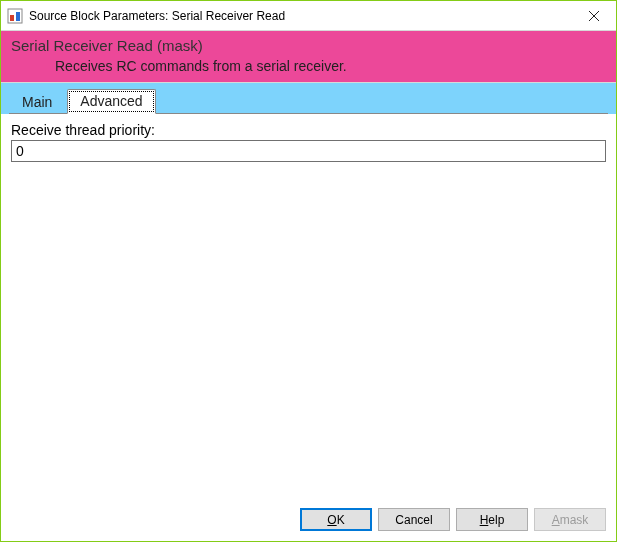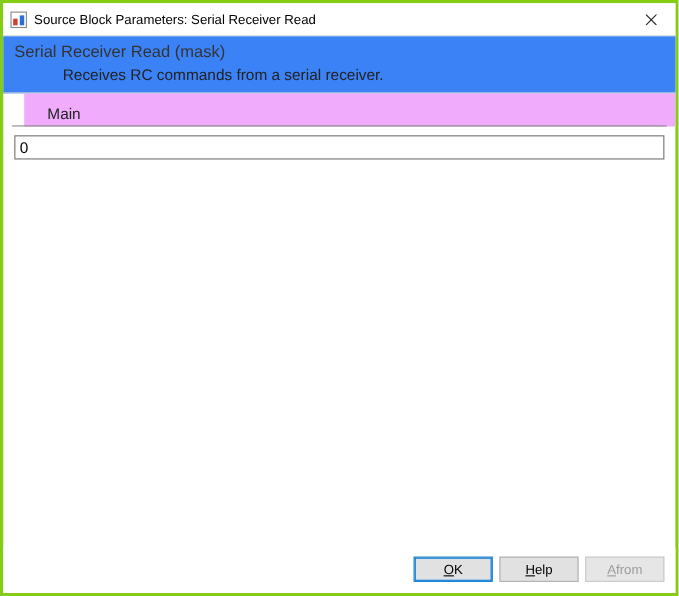--- a/index.html
+++ b/index.html
@@ -6,21 +6,21 @@
   html, body {
     margin: 0; padding: 0;
     width: 617px; height: 542px;
     font-family: "Segoe UI", Tahoma, sans-serif;
     font-size: 12px;
     background: #fff;
     overflow: hidden;
   }
   .window {
     width: 617px; height: 542px;
-    border: 3px solid #84cc16;
+    border: 1px solid #84cc16;
     display: flex; flex-direction: column;
     background: #fff;
   }
   .titlebar {
     height: 30px;
     background: #fff;
     display: flex; align-items: center;
     border-bottom: 1px solid #d8d8d8;
     padding-left: 6px;
   }
@@ -36,41 +36,40 @@
     white-space: nowrap; overflow: hidden; text-overflow: ellipsis;
   }
   .titlebar .closebtn {
     width: 45px; height: 29px;
     display: flex; align-items: center; justify-content: center;
     cursor: default;
   }
   .closebtn svg { stroke: #222; stroke-width: 1; }
 
   .maskheader {
-    background: #3b82f6;
+    background: #ec4899;
     border-bottom: 1px solid #d8d8d8;
     padding: 6px 10px 8px 10px;
   }
   .maskheader .masktitle {
     font-size: 15px;
     color: #333;
     margin-bottom: 4px;
   }
   .maskheader .maskdesc {
     font-size: 14px;
     color: #222;
     margin-left: 44px;
   }
 
   .tabrow {
     display: flex;
     align-items: flex-end;
     padding: 6px 8px 0 8px;
-    background: #f0abfc;
-    margin-left: 19px;
+    background: #7dd3fc;
   }
   .tab {
     padding: 3px 12px 4px 12px;
     font-size: 14px;
     color: #222;
     border: 1px solid transparent;
     border-bottom: none;
     margin-right: 2px;
     position: relative;
     cursor: default;
@@ -164,35 +163,38 @@
     </div>
   </div>
 
   <div class="maskheader">
     <div class="masktitle">Serial Receiver Read (mask)</div>
     <div class="maskdesc">Receives RC commands from a serial receiver.</div>
   </div>
 
   <div class="tabrow">
     <div class="tab">Main</div>
+    <div class="tab active">Advanced</div>
   </div>
   <div class="tabline"></div>
 
   <div class="content">
+    <div class="fieldlabel">Receive thread priority:</div>
     <input type="text" class="textinput" value="0" style="">
   </div>
 
   <div class="buttonbar">
     <button class="btn default">
       <span class="ul">O</span>
         <span>K</span>
     </button>
+    <button class="btn">Cancel</button>
     <button class="btn">
       <span class="ul">H</span>
         <span>elp</span>
     </button>
     <button class="btn disabled">
       <span class="ul">A</span>
-        <span>from</span>
+        <span>mask</span>
     </button>
   </div>
 
 </div>
 
 </body></html>

